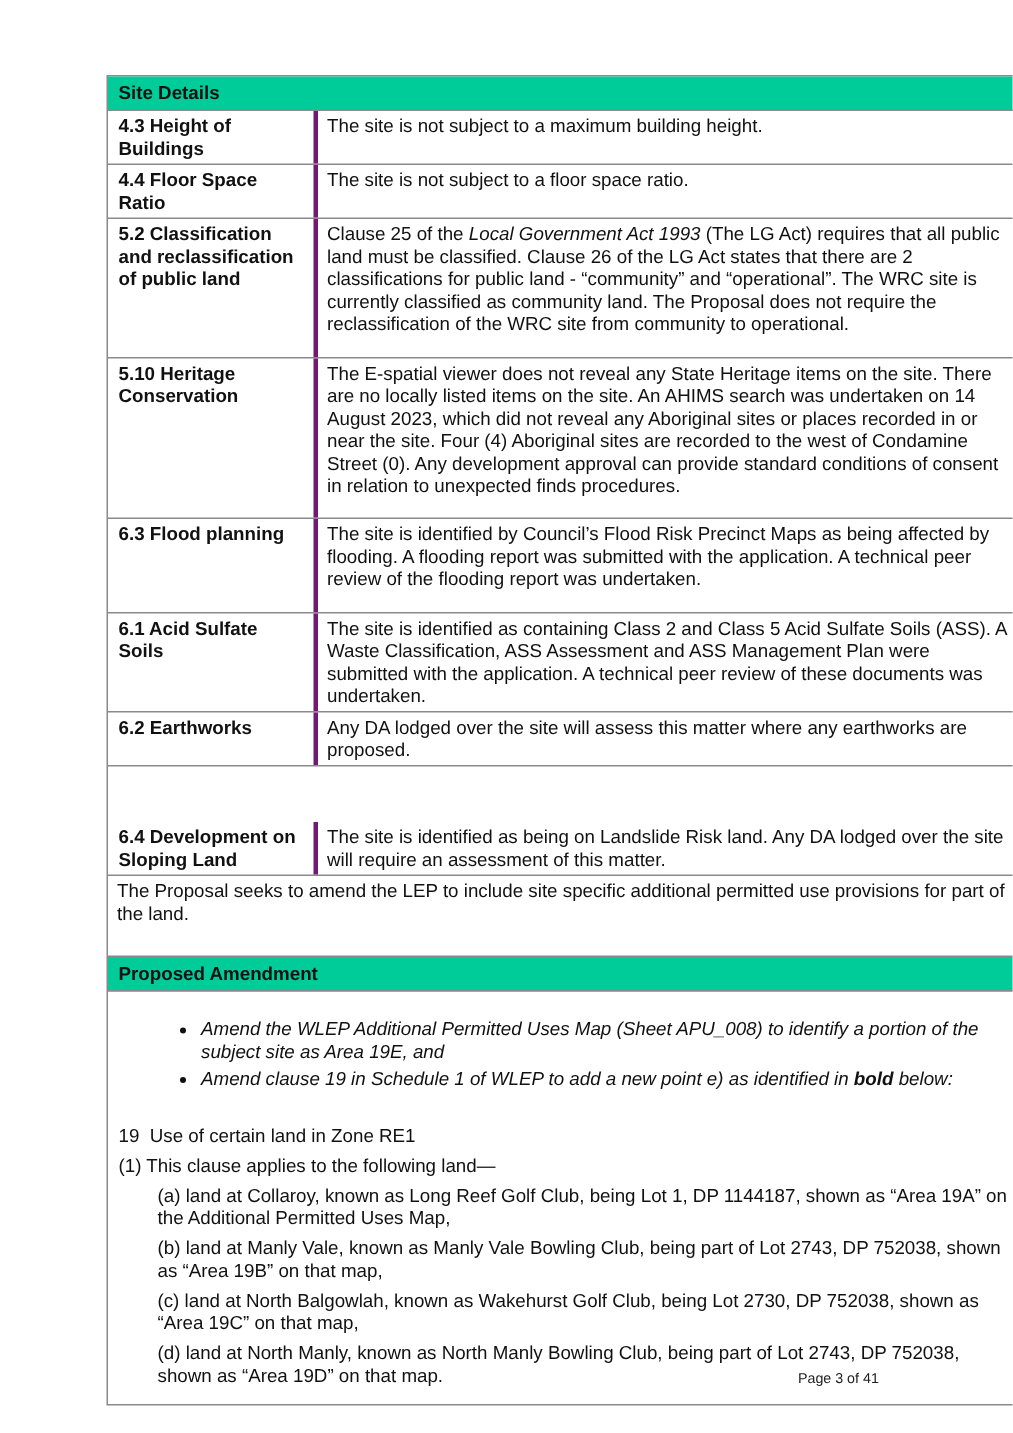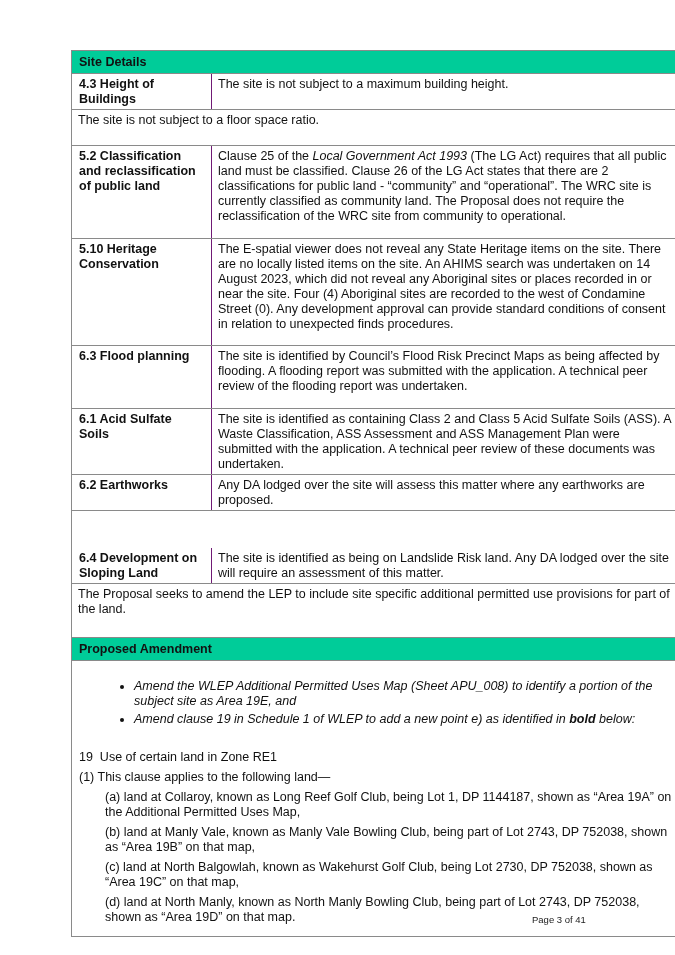--- a/index.html
+++ b/index.html
@@ -1,20 +1,20 @@
 <!DOCTYPE html>
 <html><head>
 <meta charset="utf-8">
 <style>
   html, body { margin: 0; padding: 0; background: #ffffff; }
   body { width: 675px; height: 955px; position: relative; font-family: "Liberation Sans", sans-serif; color: #111; }
   .tbl { position: absolute; left: 71px; top: 50px; width: 612px; border: 1px solid #8a8a8a; box-sizing: border-box; }
   .hdr { background: #00cc99; font-weight: bold; font-size: 12.5px; padding: 4px 7px 3px 7px; border-bottom: 1px solid #8a8a8a; line-height: 15px; }
   .row { display: flex; border-bottom: 1px solid #8a8a8a; }
-  .row .lbl { width: 140px; box-sizing: border-box; padding: 3px 7px 6px 7px; font-weight: bold; font-size: 12.5px; line-height: 15px; border-right: 1px solid #701a75; }
+  .row .lbl { width: 140px; box-sizing: border-box; padding: 3px 7px 6px 7px; font-weight: bold; font-size: 12.5px; line-height: 15px; border-right: 3px solid #701a75; }
   .row .val { flex: 1; padding: 3px 7px 6px 6px; font-size: 12.5px; line-height: 15px; }
   .body { padding: 6px 7px 6px 7px; font-size: 12.5px; line-height: 15px; }
   ul { margin: 12px; padding-left: 43px; font-style: italic; }
   ul li { margin: 0 0 3px 0; }
   .spacer { height: 11px; }
   .p { margin: 0 0 5px 0; }
   .indent { padding-left: 26px; }
   .bold { font-weight: bold; }
   .footer { position: absolute; left: 532px; top: 914px; font-size: 9.5px; color: #222; }
 </style>
@@ -22,20 +22,21 @@
 <body>
 
 <div class="tbl">
   <div class="hdr">Site Details</div>
 
   <div class="row" style="height:36px;box-sizing:border-box;">
     <div class="lbl">4.3 Height of Buildings</div>
     <div class="val">The site is not subject to a maximum building height.</div>
   </div>
   <div class="row" style="height:36px;box-sizing:border-box;">
+    <div class="lbl">4.4 Floor Space Ratio</div>
     <div class="val">The site is not subject to a floor space ratio.</div>
   </div>
   <div class="row" style="height:93px;box-sizing:border-box;">
     <div class="lbl">5.2 Classification and reclassification of public land</div>
     <div class="val"><span>Clause 25 of the </span><i>Local Government Act 1993</i><span> (The LG Act) requires that all public land must be classified. Clause 26 of the LG Act states that there are 2 classifications for public land - “community” and “operational”. The WRC site is currently classified as community land. The Proposal does not require the reclassification of the WRC site from community to operational.</span></div>
   </div>
   <div class="row" style="height:107px;box-sizing:border-box;">
     <div class="lbl">5.10 Heritage Conservation</div>
     <div class="val">The E-spatial viewer does not reveal any State Heritage items on the site. There are no locally listed items on the site. An AHIMS search was undertaken on 14 August 2023, which did not reveal any Aboriginal sites or places recorded in or near the site. Four (4) Aboriginal sites are recorded to the west of Condamine Street (0). Any development approval can provide standard conditions of consent in relation to unexpected finds procedures.</div>
   </div>

